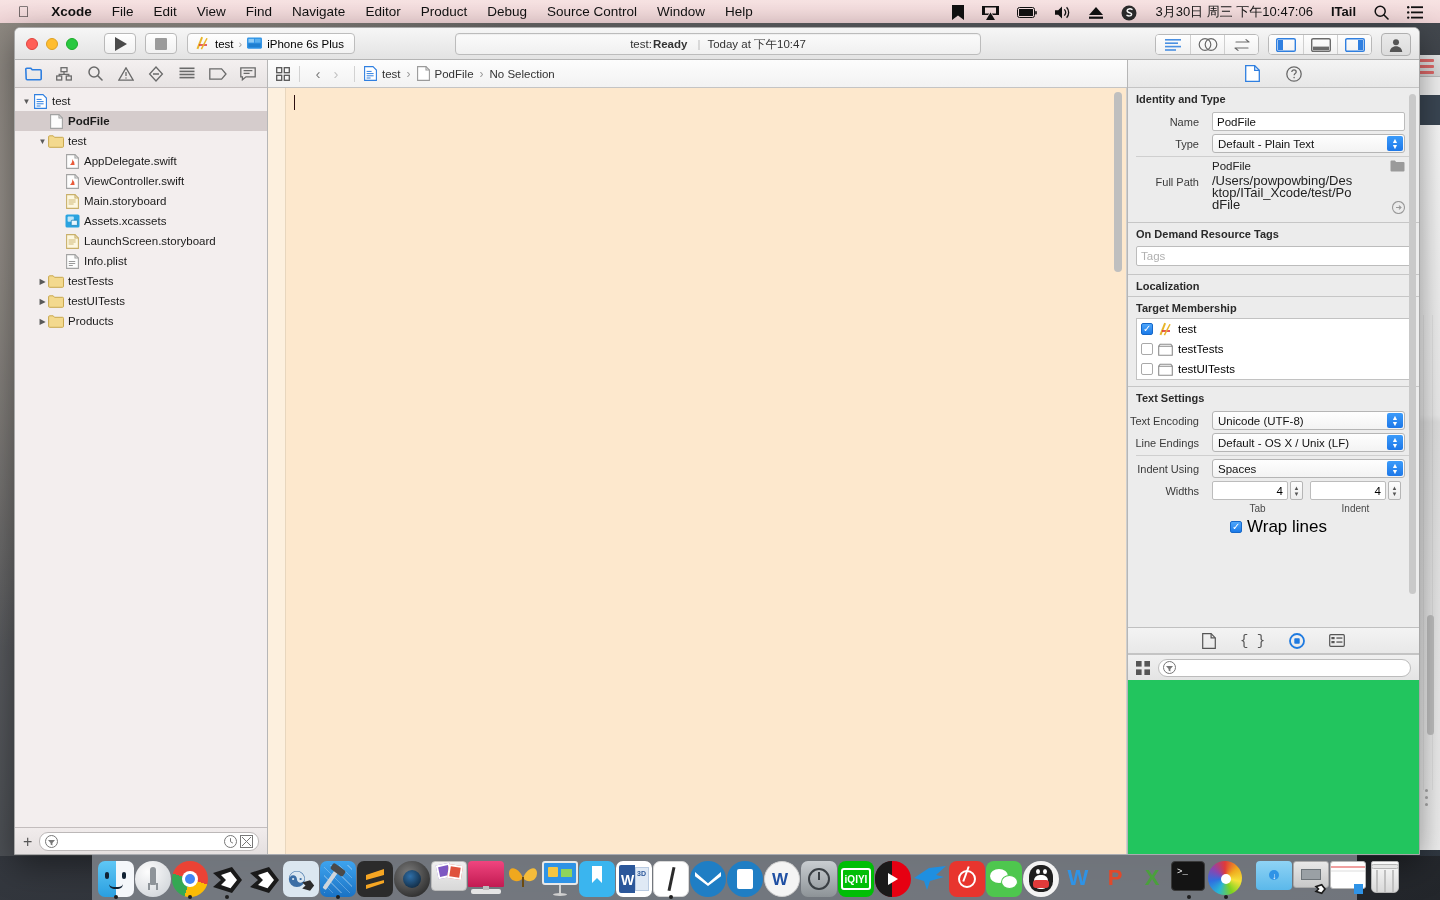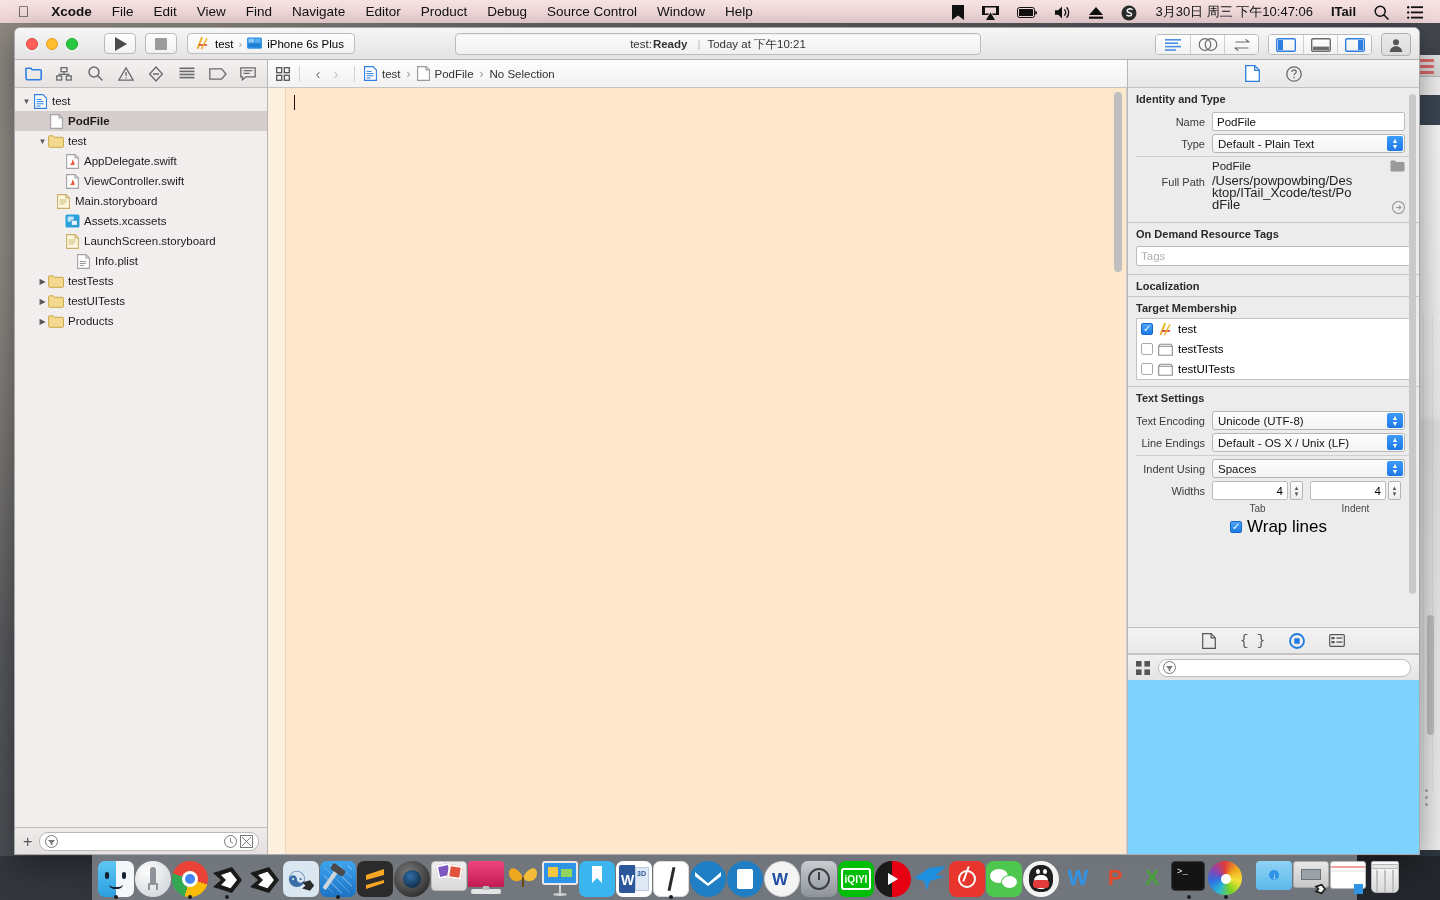--- a/index.html
+++ b/index.html
@@ -137,28 +137,28 @@
   #jumpbar .arrow { width:18px; text-align:center; font-size:15px; color:#7d7d7d; }
   #jumpbar .arrow.dim { color:#c2c2c2; }
   #jumpbar .crumb { display:flex; align-items:center; gap:5px; }
   #jumpbar .sepc { color:#9b9b9b; margin:0 6px; font-size:12px; }
   #code-area { flex:1; background:#fde8cd; position:relative; border-right:1px solid #cfcfcf; }
   #gutter { position:absolute; left:0; top:0; width:18px; height:100%; background:#fdf0de; border-right:1px solid #e8d6bd; }
   #caret { position:absolute; left:26px; top:7px; width:1px; height:15px; background:#2b0f0f; }
   #ed-scrollbar { position:absolute; right:4px; top:4px; width:8px; height:180px; background:#bfbfbf; border-radius:5px; }
 
   
-  #inspector { width:292px; background:#7dd3fc; border-left:1px solid #b6b6b6; display:flex; flex-direction:column; position:relative; }
+  #inspector { width:292px; background:#22c55e; border-left:1px solid #b6b6b6; display:flex; flex-direction:column; position:relative; }
   #insp-tabs { height:28px; background:linear-gradient(#f4f4f4,#e7e7e7); border-bottom:1px solid #c4c4c4; display:flex; align-items:center; justify-content:center; gap:26px; }
   #insp-body { height:540px; background:#ececec; overflow:hidden; position:relative; border-bottom:1px solid #c0c0c0; }
   #insp-scroll { position:absolute; right:3px; top:6px; width:7px; height:500px; background:#c9c9c9; border-radius:4px; }
   .sect-hdr { font-size:11px; font-weight:bold; color:#2a2a2a; padding:5px 0 4px 8px; }
   .divline { height:1px; background:#cfcfcf; margin:3px 8px; }
   .frm { display:flex; align-items:center; margin:3px 14px 3px 0; }
-  .frm .lab { width:84px; text-align:right; font-size:11px; color:#3a3a3a; padding-right:7px; flex:none; }
+  .frm .lab { width:84px; text-align:right; font-size:11px; color:#3a3a3a; padding-right:13px; flex:none; }
   .tfield { flex:1; height:19px; background:#fff; border:1px solid #bcbcbc; border-radius:2px; font-size:11.5px; color:#111; padding:0 4px; display:flex; align-items:center; }
   .tfield.ph { color:#b0b0b0; }
   .popup { flex:1; height:19px; background:linear-gradient(#fefefe,#f3f3f3); border:1px solid #b5b5b5; border-radius:3px; font-size:11.5px; color:#111; padding:0 22px 0 5px; display:flex; align-items:center; position:relative; }
   .popup .stepbtn { position:absolute; right:1px; top:1px; width:16px; height:15px; background:linear-gradient(#3b9bfa,#1e78e8); border-radius:2px; display:flex; flex-direction:column; align-items:center; justify-content:center; color:#fff; font-size:7px; line-height:6px; }
   .plain { font-size:11.5px; color:#222; }
   .path { font-size:13px; color:#222; line-height:12px; }
   .btn-wide { margin:4px 8px 6px 8px; height:20px; background:linear-gradient(#fefefe,#f1f1f1); border:1px solid #b5b5b5; border-radius:3px; display:flex; align-items:center; justify-content:center; font-size:11.5px; }
   .tm-box { margin:0 8px 0 8px; background:#fff; border:1px solid #c2c2c2; }
   .tm-row { height:20px; display:flex; align-items:center; padding-left:4px; gap:5px; font-size:11.5px; }
   .cbx { width:12px; height:12px; border:1px solid #a9a9a9; border-radius:2px; background:#fff; flex:none; }
@@ -325,21 +325,21 @@
           <rect x="8.5" y="2" width="6" height="4" fill="#5bb0ee"></rect>
           <rect x="1.5" y="7" width="13" height="4" fill="#1f7fd0"></rect>
         </svg>
       <span>iPhone 6s Plus</span>
     </div>
 
     <div id="status-bar">
       <span>test:</span>
       <b>Ready</b>
       <span class="sep">|</span>
-      <span>Today at 下午10:21</span>
+      <span>Today at 下午10:47</span>
     </div>
 
     <div class="tb-right">
       <div class="seg">
         <div>
           <svg width="16" height="12" viewBox="0 0 16 12">
               <g fill="#4a90e2">
                 <rect y="0" width="16" height="1.6"></rect>
                 <rect y="3.4" width="13" height="1.6"></rect>
                 <rect y="6.8" width="16" height="1.6"></rect>
@@ -498,58 +498,58 @@
             <div class="tw"></div>
             <div class="ico">
               <svg width="13" height="15" viewBox="0 0 13 15">
                 <path d="M0.6 0.6h8.4l3.4 3.4v10.4H0.6z" fill="#fdfdfd" stroke="#a3a3a3" stroke-width="1.1"></path>
                 <path d="M9 0.6v3.4h3.4" fill="none" stroke="#a3a3a3" stroke-width="1.1"></path>
                 <path d="M4 11 Q7 8 6 5 Q9 8 8.6 11z" fill="#e85a3a"></path>
               </svg>
             </div>
             <div class="lbl">ViewController.swift</div>
           </div>
-          <div class="row" style="padding-left: 29px;">
-            <div class="tw"></div>
-            <div class="ico">
-              <svg width="13" height="15" viewBox="0 0 13 15">
-                <path d="M0.6 0.6h8.4l3.4 3.4v10.4H0.6z" fill="#fdf7e0" stroke="#c9b06a" stroke-width="1.1"></path>
-                <path d="M9 0.6v3.4h3.4" fill="none" stroke="#c9b06a" stroke-width="1.1"></path>
-                <g stroke="#c9b06a" stroke-width="0.9">
-                  <path d="M2.6 6h7M2.6 8h7M2.6 10h5"></path>
-                </g>
-              </svg>
-            </div>
-            <div class="lbl">Main.storyboard</div>
-          </div>
-          <div class="row" style="padding-left: 38px;">
-            <div class="tw"></div>
-            <div class="ico">
-              <svg width="15" height="14" viewBox="0 0 15 14">
-                <rect x="0.5" y="0.5" width="14" height="13" rx="1.6" fill="#29a3e0"></rect>
-                <rect x="2.6" y="2.6" width="6.2" height="5.2" rx="0.8" fill="#bfe6f8"></rect>
-                <rect x="6.2" y="6.2" width="6.2" height="5.2" rx="0.8" fill="#e8f6fd" stroke="#1c7fb4" stroke-width="0.8"></rect>
-              </svg>
-            </div>
-            <div class="lbl">Assets.xcassets</div>
-          </div>
           <div class="row" style="padding-left: 38px;">
             <div class="tw"></div>
             <div class="ico">
               <svg width="13" height="15" viewBox="0 0 13 15">
                 <path d="M0.6 0.6h8.4l3.4 3.4v10.4H0.6z" fill="#fdf7e0" stroke="#c9b06a" stroke-width="1.1"></path>
                 <path d="M9 0.6v3.4h3.4" fill="none" stroke="#c9b06a" stroke-width="1.1"></path>
                 <g stroke="#c9b06a" stroke-width="0.9">
                   <path d="M2.6 6h7M2.6 8h7M2.6 10h5"></path>
                 </g>
               </svg>
             </div>
+            <div class="lbl">Main.storyboard</div>
+          </div>
+          <div class="row" style="padding-left: 38px;">
+            <div class="tw"></div>
+            <div class="ico">
+              <svg width="15" height="14" viewBox="0 0 15 14">
+                <rect x="0.5" y="0.5" width="14" height="13" rx="1.6" fill="#29a3e0"></rect>
+                <rect x="2.6" y="2.6" width="6.2" height="5.2" rx="0.8" fill="#bfe6f8"></rect>
+                <rect x="6.2" y="6.2" width="6.2" height="5.2" rx="0.8" fill="#e8f6fd" stroke="#1c7fb4" stroke-width="0.8"></rect>
+              </svg>
+            </div>
+            <div class="lbl">Assets.xcassets</div>
+          </div>
+          <div class="row" style="padding-left: 38px;">
+            <div class="tw"></div>
+            <div class="ico">
+              <svg width="13" height="15" viewBox="0 0 13 15">
+                <path d="M0.6 0.6h8.4l3.4 3.4v10.4H0.6z" fill="#fdf7e0" stroke="#c9b06a" stroke-width="1.1"></path>
+                <path d="M9 0.6v3.4h3.4" fill="none" stroke="#c9b06a" stroke-width="1.1"></path>
+                <g stroke="#c9b06a" stroke-width="0.9">
+                  <path d="M2.6 6h7M2.6 8h7M2.6 10h5"></path>
+                </g>
+              </svg>
+            </div>
             <div class="lbl">LaunchScreen.storyboard</div>
           </div>
-          <div class="row" style="padding-left: 49px;">
+          <div class="row" style="padding-left: 38px;">
             <div class="tw"></div>
             <div class="ico">
               <svg width="13" height="15" viewBox="0 0 13 15">
                 <path d="M0.6 0.6h8.4l3.4 3.4v10.4H0.6z" fill="#fdfdfd" stroke="#a3a3a3" stroke-width="1.1"></path>
                 <path d="M9 0.6v3.4h3.4" fill="none" stroke="#a3a3a3" stroke-width="1.1"></path>
                 <g fill="#8f8f8f">
                   <rect x="2.8" y="7" width="6.4" height="0.9"></rect>
                   <rect x="2.8" y="9" width="6.4" height="0.9"></rect>
                   <rect x="2.8" y="11" width="4" height="0.9"></rect>
                 </g>

